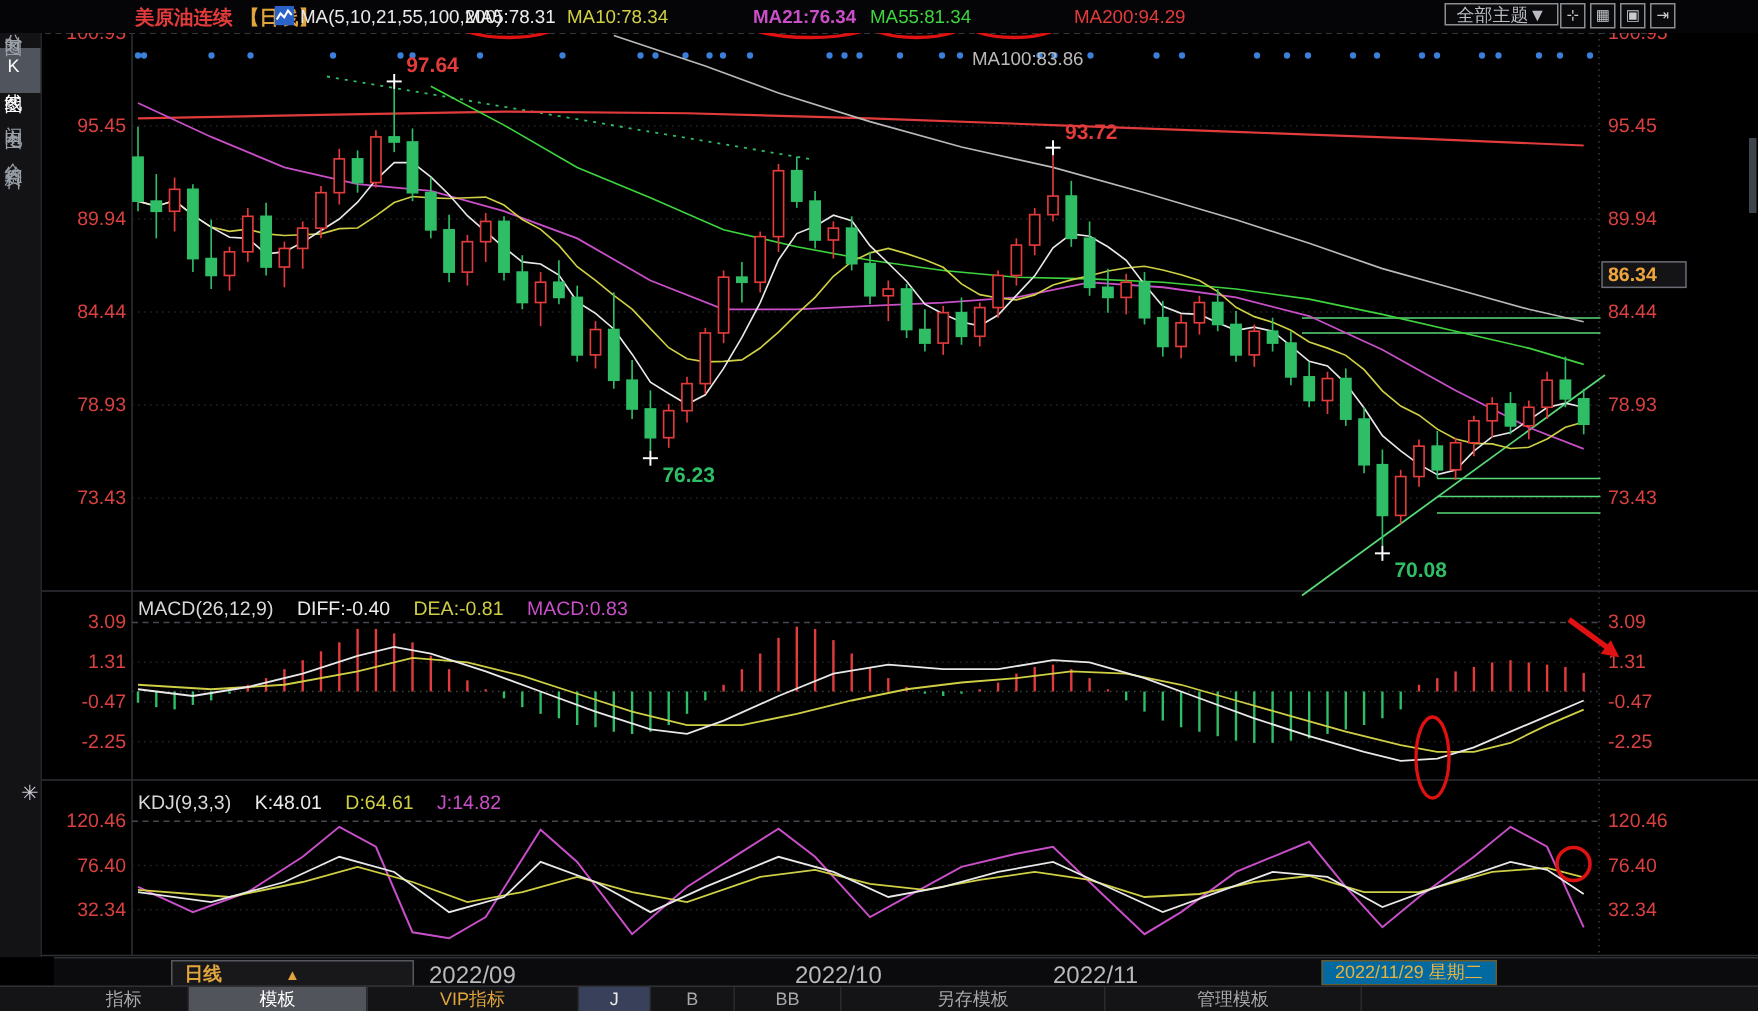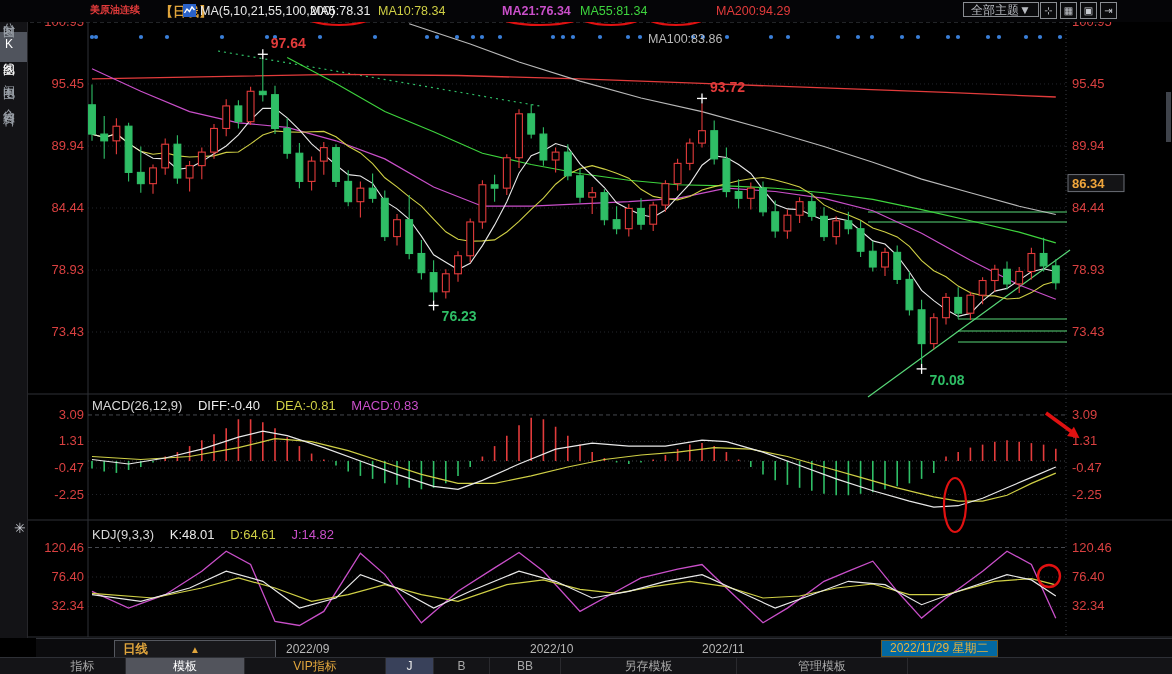--- a/index.html
+++ b/index.html
@@ -1,21 +1,21 @@
 <!DOCTYPE html>
 <html><head>
 <meta charset="utf-8">
 <style>
   html,body{margin:0;padding:0;background:#000;}
   .app{position:relative;width:1172px;height:674px;background:#000;overflow:hidden;
        font-family:"Liberation Sans", sans-serif;-webkit-font-smoothing:antialiased;}
   .abs{position:absolute;}
   
   .header{position:absolute;left:0;top:0;width:1172px;height:22px;background:#050507;z-index:30;}
-  .hdr-title{position:absolute;left:90px;top:3px;font-size:10px;font-weight:bold;color:#e23b3b;white-space:nowrap;}
+  .hdr-title{position:absolute;left:90px;top:3px;font-size:13px;font-weight:bold;color:#e23b3b;white-space:nowrap;}
   .hdr-period{position:absolute;left:160px;top:3px;font-size:13px;font-weight:bold;color:#e0a53c;white-space:nowrap;}
   .kline-ico{position:absolute;left:183px;top:4px;width:13px;height:13px;}
   .hdr-param{position:absolute;left:200px;top:4px;font-size:12.5px;color:#e8e8e8;white-space:nowrap;}
   .ma-v{position:absolute;top:4px;font-size:12.5px;white-space:nowrap;}
   .ma-v0{left:310px;} .ma-v1{left:378px;} .ma-v2{left:502px;font-weight:bold;} .ma-v3{left:580px;} .ma-v4{left:648px;} .ma-v5{left:716px;}
   .theme-btn{position:absolute;left:963px;top:2px;height:15px;line-height:15px;padding:0 7px;border:1px solid #8a8d92;
              color:#b9bcc2;font-size:12px;background:#0a0a0c;cursor:pointer;}
   .win-btns{position:absolute;left:1040px;top:2px;display:flex;gap:3px;}
   .win-btn{width:15px;height:15px;border:1px solid #8a8d92;color:#c7cad0;font-size:10px;line-height:15px;
            text-align:center;background:#0a0a0c;cursor:pointer;}
@@ -26,21 +26,21 @@
   .side-tab.active{background:#50545d;color:#ffffff;}
   .side-gear{position:absolute;left:14px;top:520px;color:#c7cad0;font-size:14px;}
   
   .ind-row{position:absolute;left:92px;font-size:13px;white-space:nowrap;z-index:20;text-decoration:underline;}
   .ind-row span{margin-right:12px;}
   
   .date-row{position:absolute;left:0;top:638px;width:1172px;height:19px;background:#0b0b0d;border-top:1px solid #2e3036;z-index:30;margin-left:36px;}
   .period-box{position:absolute;left:78px;top:1px;width:152px;height:16px;border:1px solid #55585f;background:#18181b;
               color:#e0a53c;font-size:12.5px;font-weight:bold;line-height:16px;padding-left:8px;cursor:pointer;}
   .period-arrow{margin-left:42px;font-size:10px;}
-  .date-lbl{position:absolute;top:3px;font-size:12px;color:#b9b9b9;white-space:nowrap;}
+  .date-lbl{position:absolute;top:3px;font-size:16px;color:#b9b9b9;white-space:nowrap;}
   .date-hl{position:absolute;top:1px;height:15px;line-height:15px;padding:0 8px;font-size:12px;color:#e8b23d;
            background:#0369a1;border:1px solid #6b5a2a;white-space:nowrap;}
   .tab-bar{position:absolute;left:0;top:657px;width:1172px;height:29px;background:#141417;border-top:1px solid #2e3036;
            display:flex;align-items:stretch;padding-left:40px;box-sizing:border-box;z-index:30;}
   .f-tab{height:17px;line-height:17px;text-align:center;font-size:12px;color:#a8a8a8;border-right:1px solid #2a2a2e;cursor:pointer;}
   .f-tab.active{background:#52545c;color:#ffffff;}
   .f-tab.vip{color:#e0a53c;}
   .f-tab.selected{background:#39415a;color:#e8e8e8;}
   svg text{font-family:"Liberation Sans", sans-serif;}
 </style>

